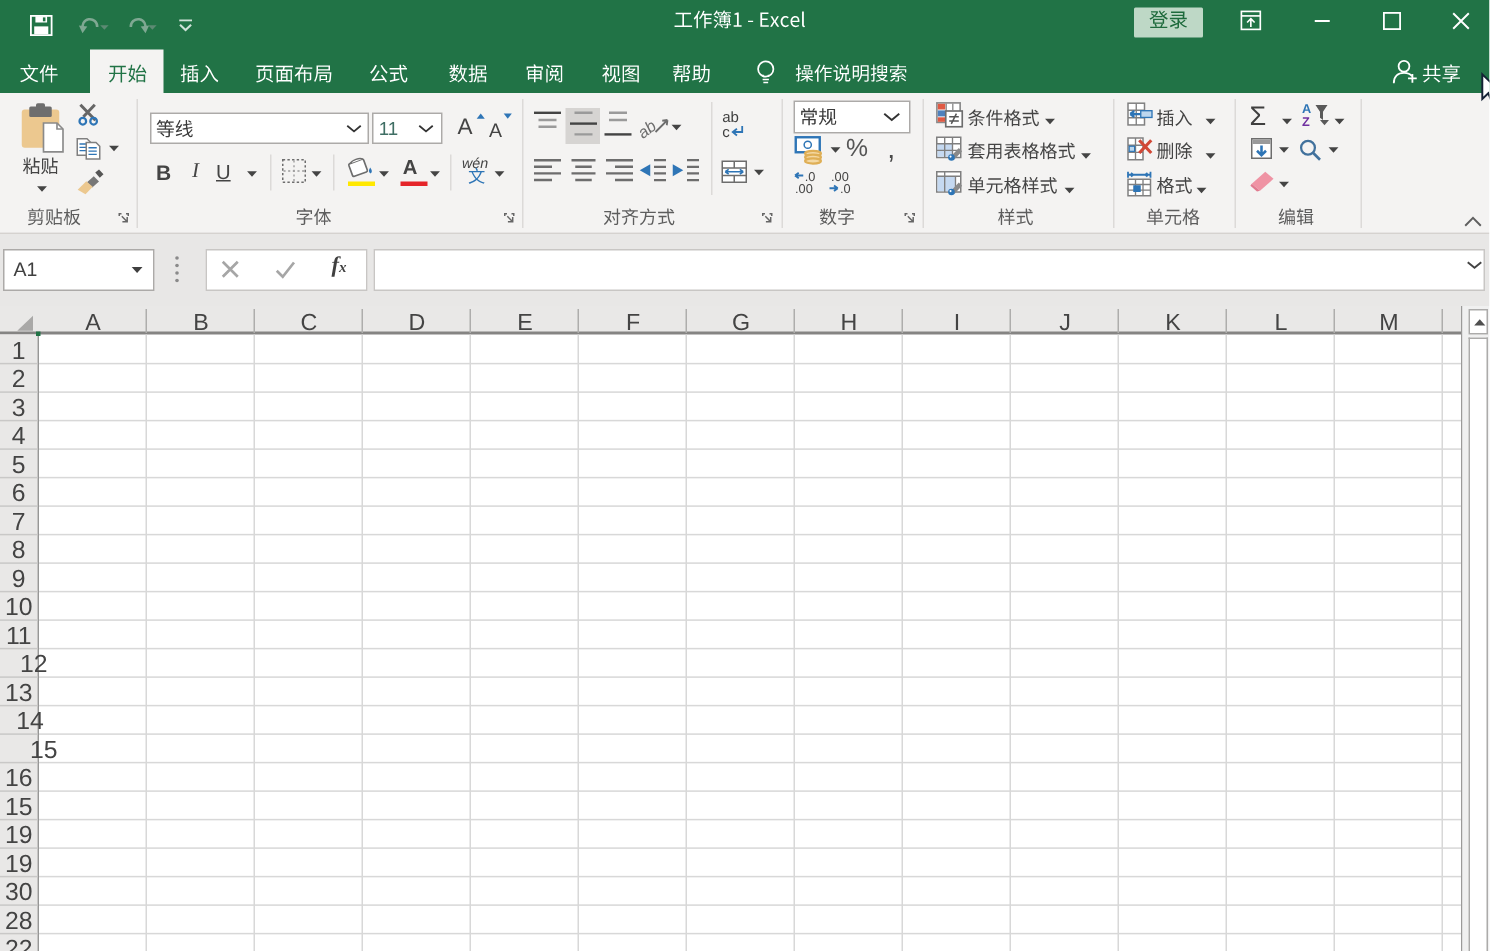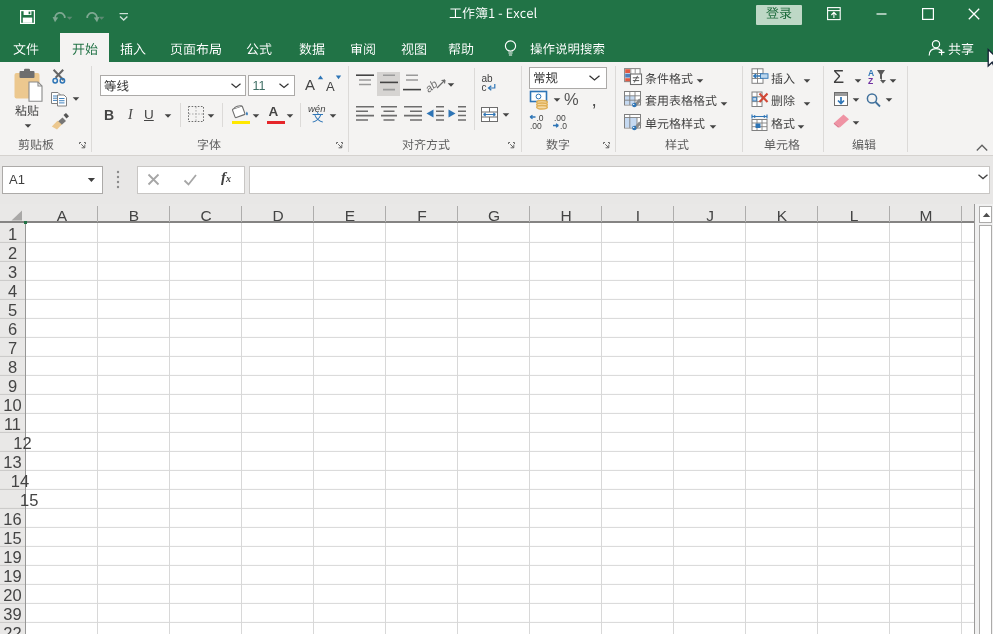--- a/index.html
+++ b/index.html
@@ -564,22 +564,22 @@
 <div style="position:absolute;left:0px;top:396.4px;font:16.5px 'Liberation Sans', sans-serif;color:#444;white-space:nowrap;width:25px;text-align:center;">10</div>
 <div style="position:absolute;left:0px;top:415.4px;font:16.5px 'Liberation Sans', sans-serif;color:#444;white-space:nowrap;width:25px;text-align:center;">11</div>
 <div style="position:absolute;left:0px;top:434.4px;font:16.5px 'Liberation Sans', sans-serif;color:#444;white-space:nowrap;width:45px;text-align:center;">12</div>
 <div style="position:absolute;left:0px;top:453.4px;font:16.5px 'Liberation Sans', sans-serif;color:#444;white-space:nowrap;width:25px;text-align:center;">13</div>
 <div style="position:absolute;left:0px;top:472.4px;font:16.5px 'Liberation Sans', sans-serif;color:#444;white-space:nowrap;width:40px;text-align:center;">14</div>
 <div style="position:absolute;left:0px;top:491.4px;font:16.5px 'Liberation Sans', sans-serif;color:#444;white-space:nowrap;width:25px;text-align:center;padding-left:20px;">15</div>
 <div style="position:absolute;left:0px;top:510.4px;font:16.5px 'Liberation Sans', sans-serif;color:#444;white-space:nowrap;width:25px;text-align:center;">16</div>
 <div style="position:absolute;left:0px;top:529.4px;font:16.5px 'Liberation Sans', sans-serif;color:#444;white-space:nowrap;width:25px;text-align:center;">15</div>
 <div style="position:absolute;left:0px;top:548.4px;font:16.5px 'Liberation Sans', sans-serif;color:#444;white-space:nowrap;width:25px;text-align:center;">19</div>
 <div style="position:absolute;left:0px;top:567.4px;font:16.5px 'Liberation Sans', sans-serif;color:#444;white-space:nowrap;width:25px;text-align:center;">19</div>
-<div style="position:absolute;left:0px;top:586.4px;font:16.5px 'Liberation Sans', sans-serif;color:#444;white-space:nowrap;width:25px;text-align:center;">20</div>
-<div style="position:absolute;left:0px;top:605.4px;font:16.5px 'Liberation Sans', sans-serif;color:#444;white-space:nowrap;width:25px;text-align:center;">39</div>
+<div style="position:absolute;left:0px;top:586.4px;font:16.5px 'Liberation Sans', sans-serif;color:#444;white-space:nowrap;width:25px;text-align:center;">30</div>
+<div style="position:absolute;left:0px;top:605.4px;font:16.5px 'Liberation Sans', sans-serif;color:#444;white-space:nowrap;width:25px;text-align:center;">28</div>
 <div style="position:absolute;left:0px;top:624.4px;font:16.5px 'Liberation Sans', sans-serif;color:#444;white-space:nowrap;width:25px;text-align:center;">22</div>
 <div style="position:absolute;left:974px;top:204px;width:1px;height:430px;background:#9b9a99;"></div>
 <div style="position:absolute;left:975px;top:204px;width:18px;height:430px;background:#f0f0f0;"></div>
 <div style="position:absolute;left:978.5px;top:206px;width:13.5px;height:17px;background:#ffffff;border:1px solid #acabaa;"></div>
 <svg style="position:absolute;left:981.5px;top:211.5px;overflow:visible;" width="9" height="6">
     <path d="M0.8 5 L8.2 5 L4.5 0.8 Z" fill="#4f4f4f"></path>
   </svg>
 <div style="position:absolute;left:978.5px;top:224.5px;width:13.5px;height:410px;background:#ffffff;border:1px solid #acabaa;border-bottom:none;"></div>
 <svg style="position:absolute;left:985px;top:48px;overflow:visible;" width="12" height="22">
     <path d="M3.2 1.5 L3.2 18 L7.2 14.2 L9.8 20.5 L12.6 19.3 L10 13.2 L15 13 Z" fill="#fff" stroke="#152235" stroke-width="1.3"></path>

